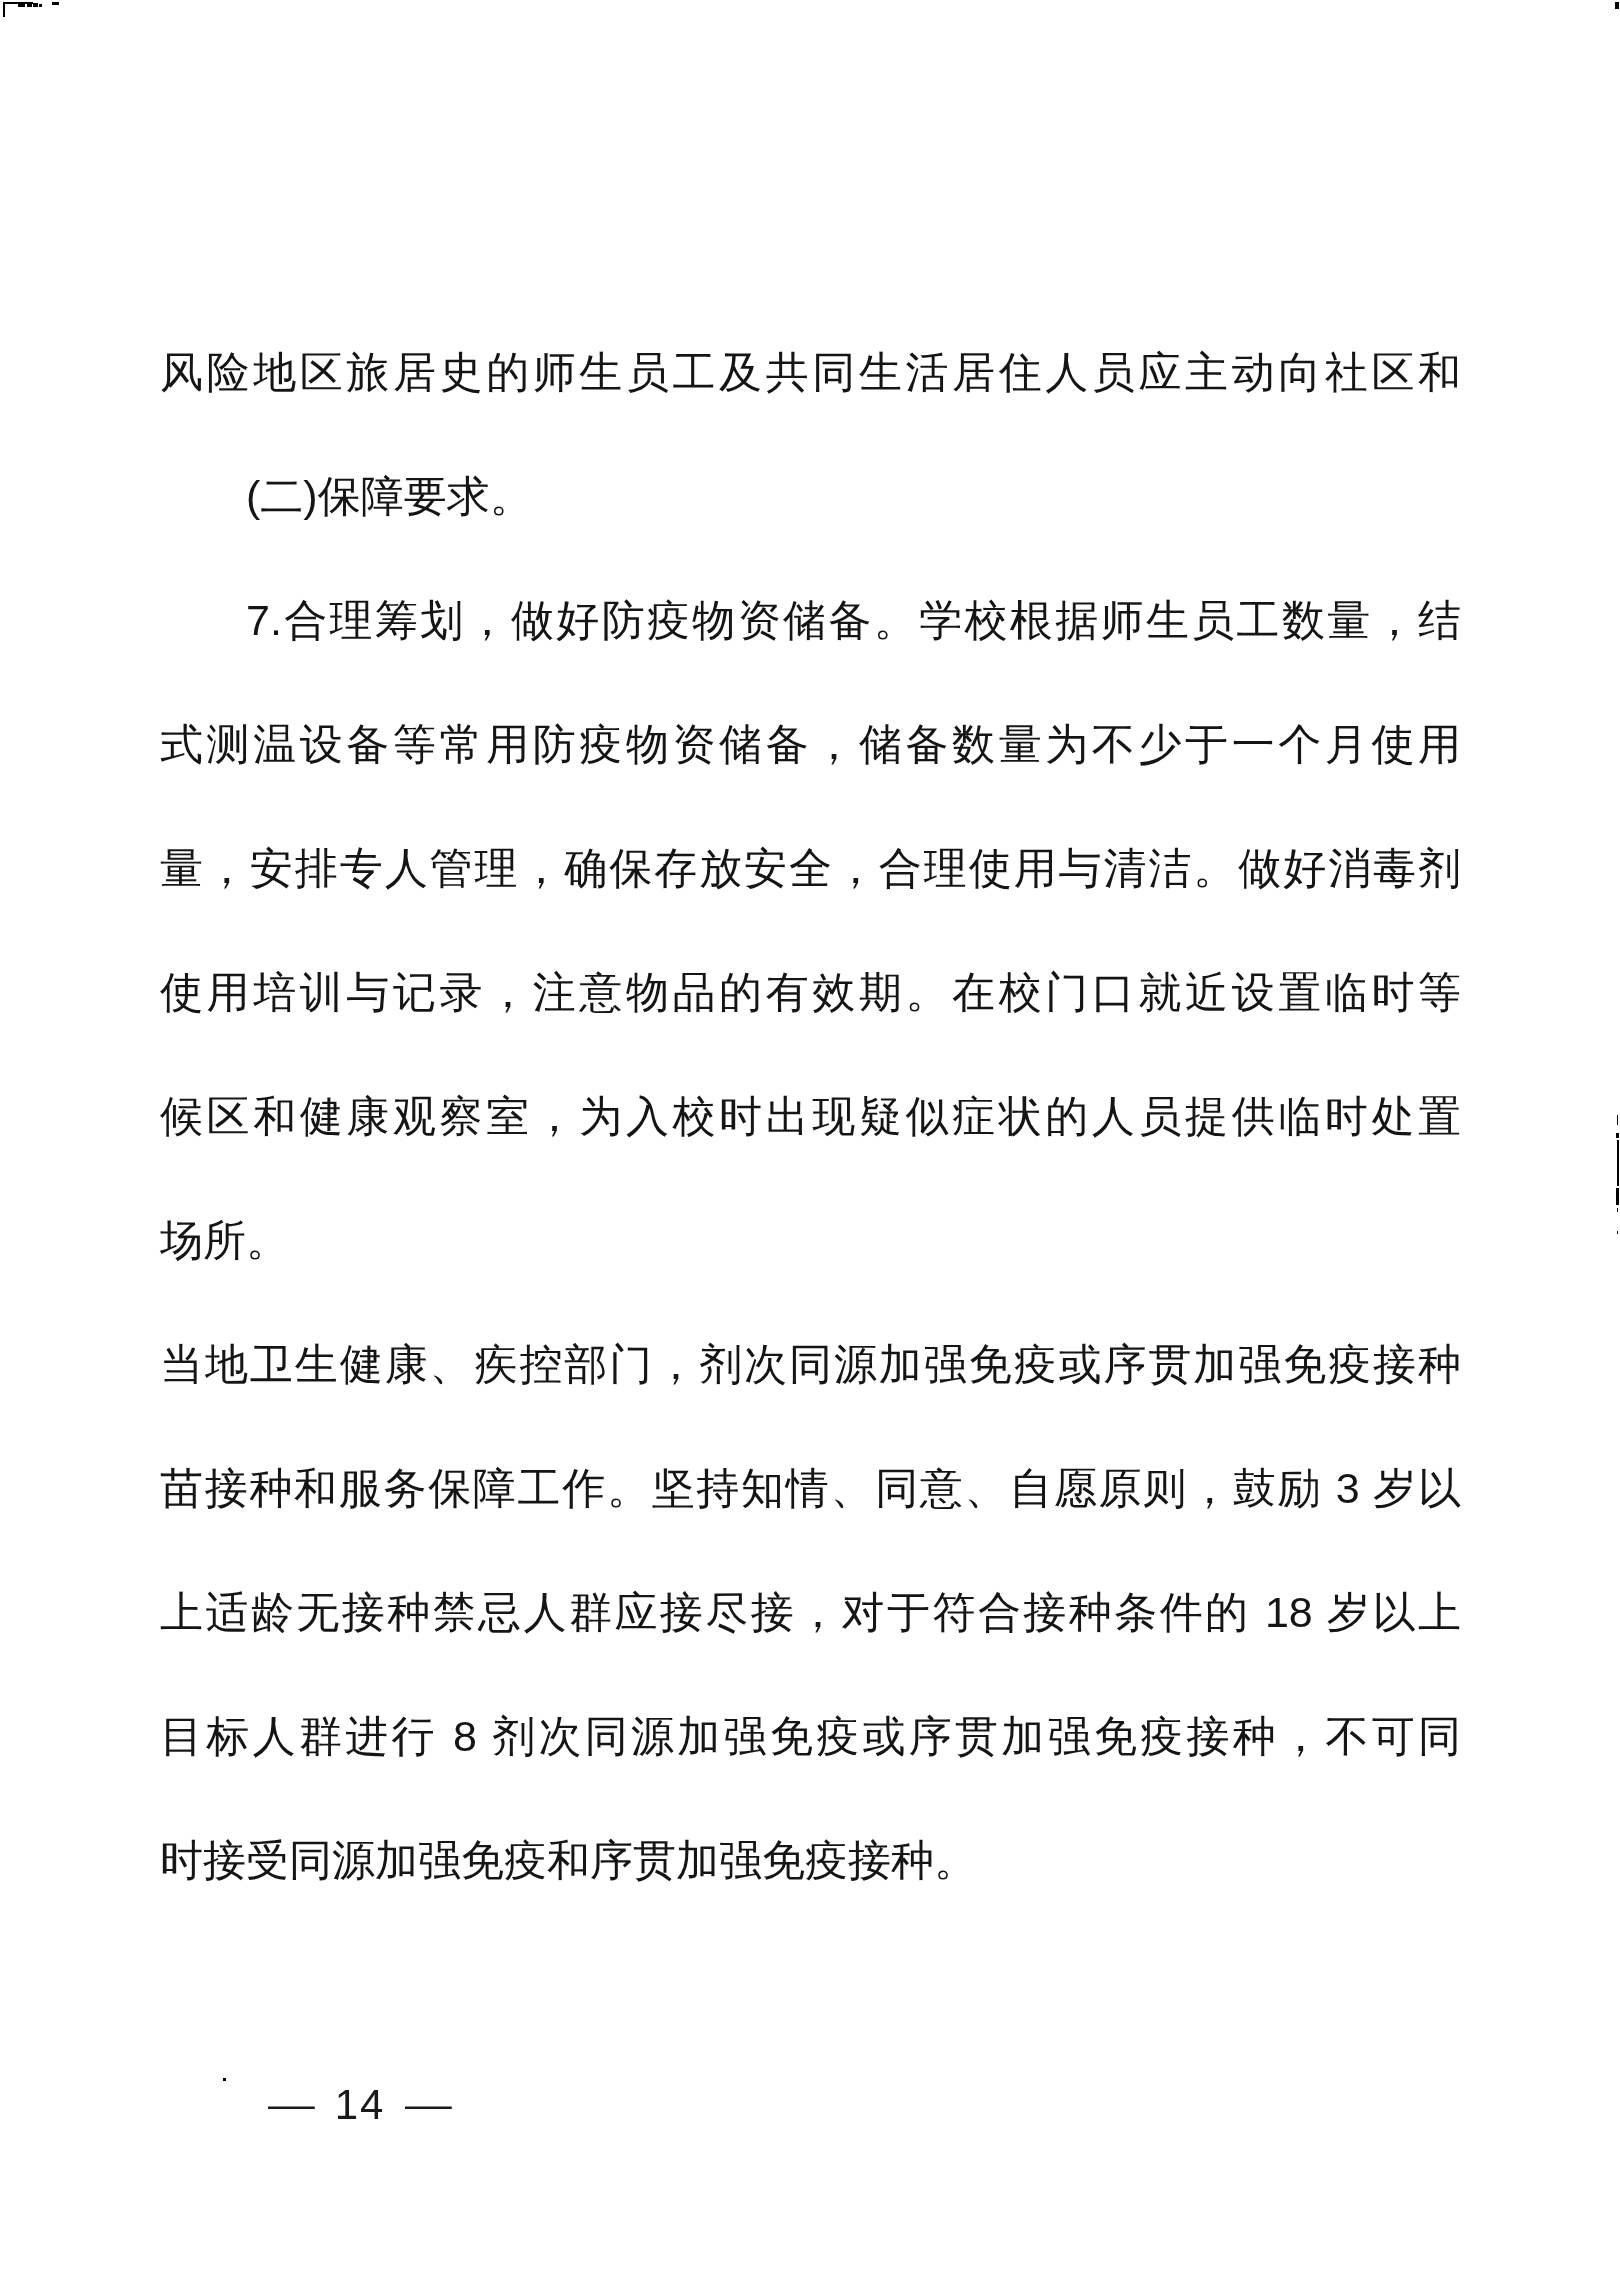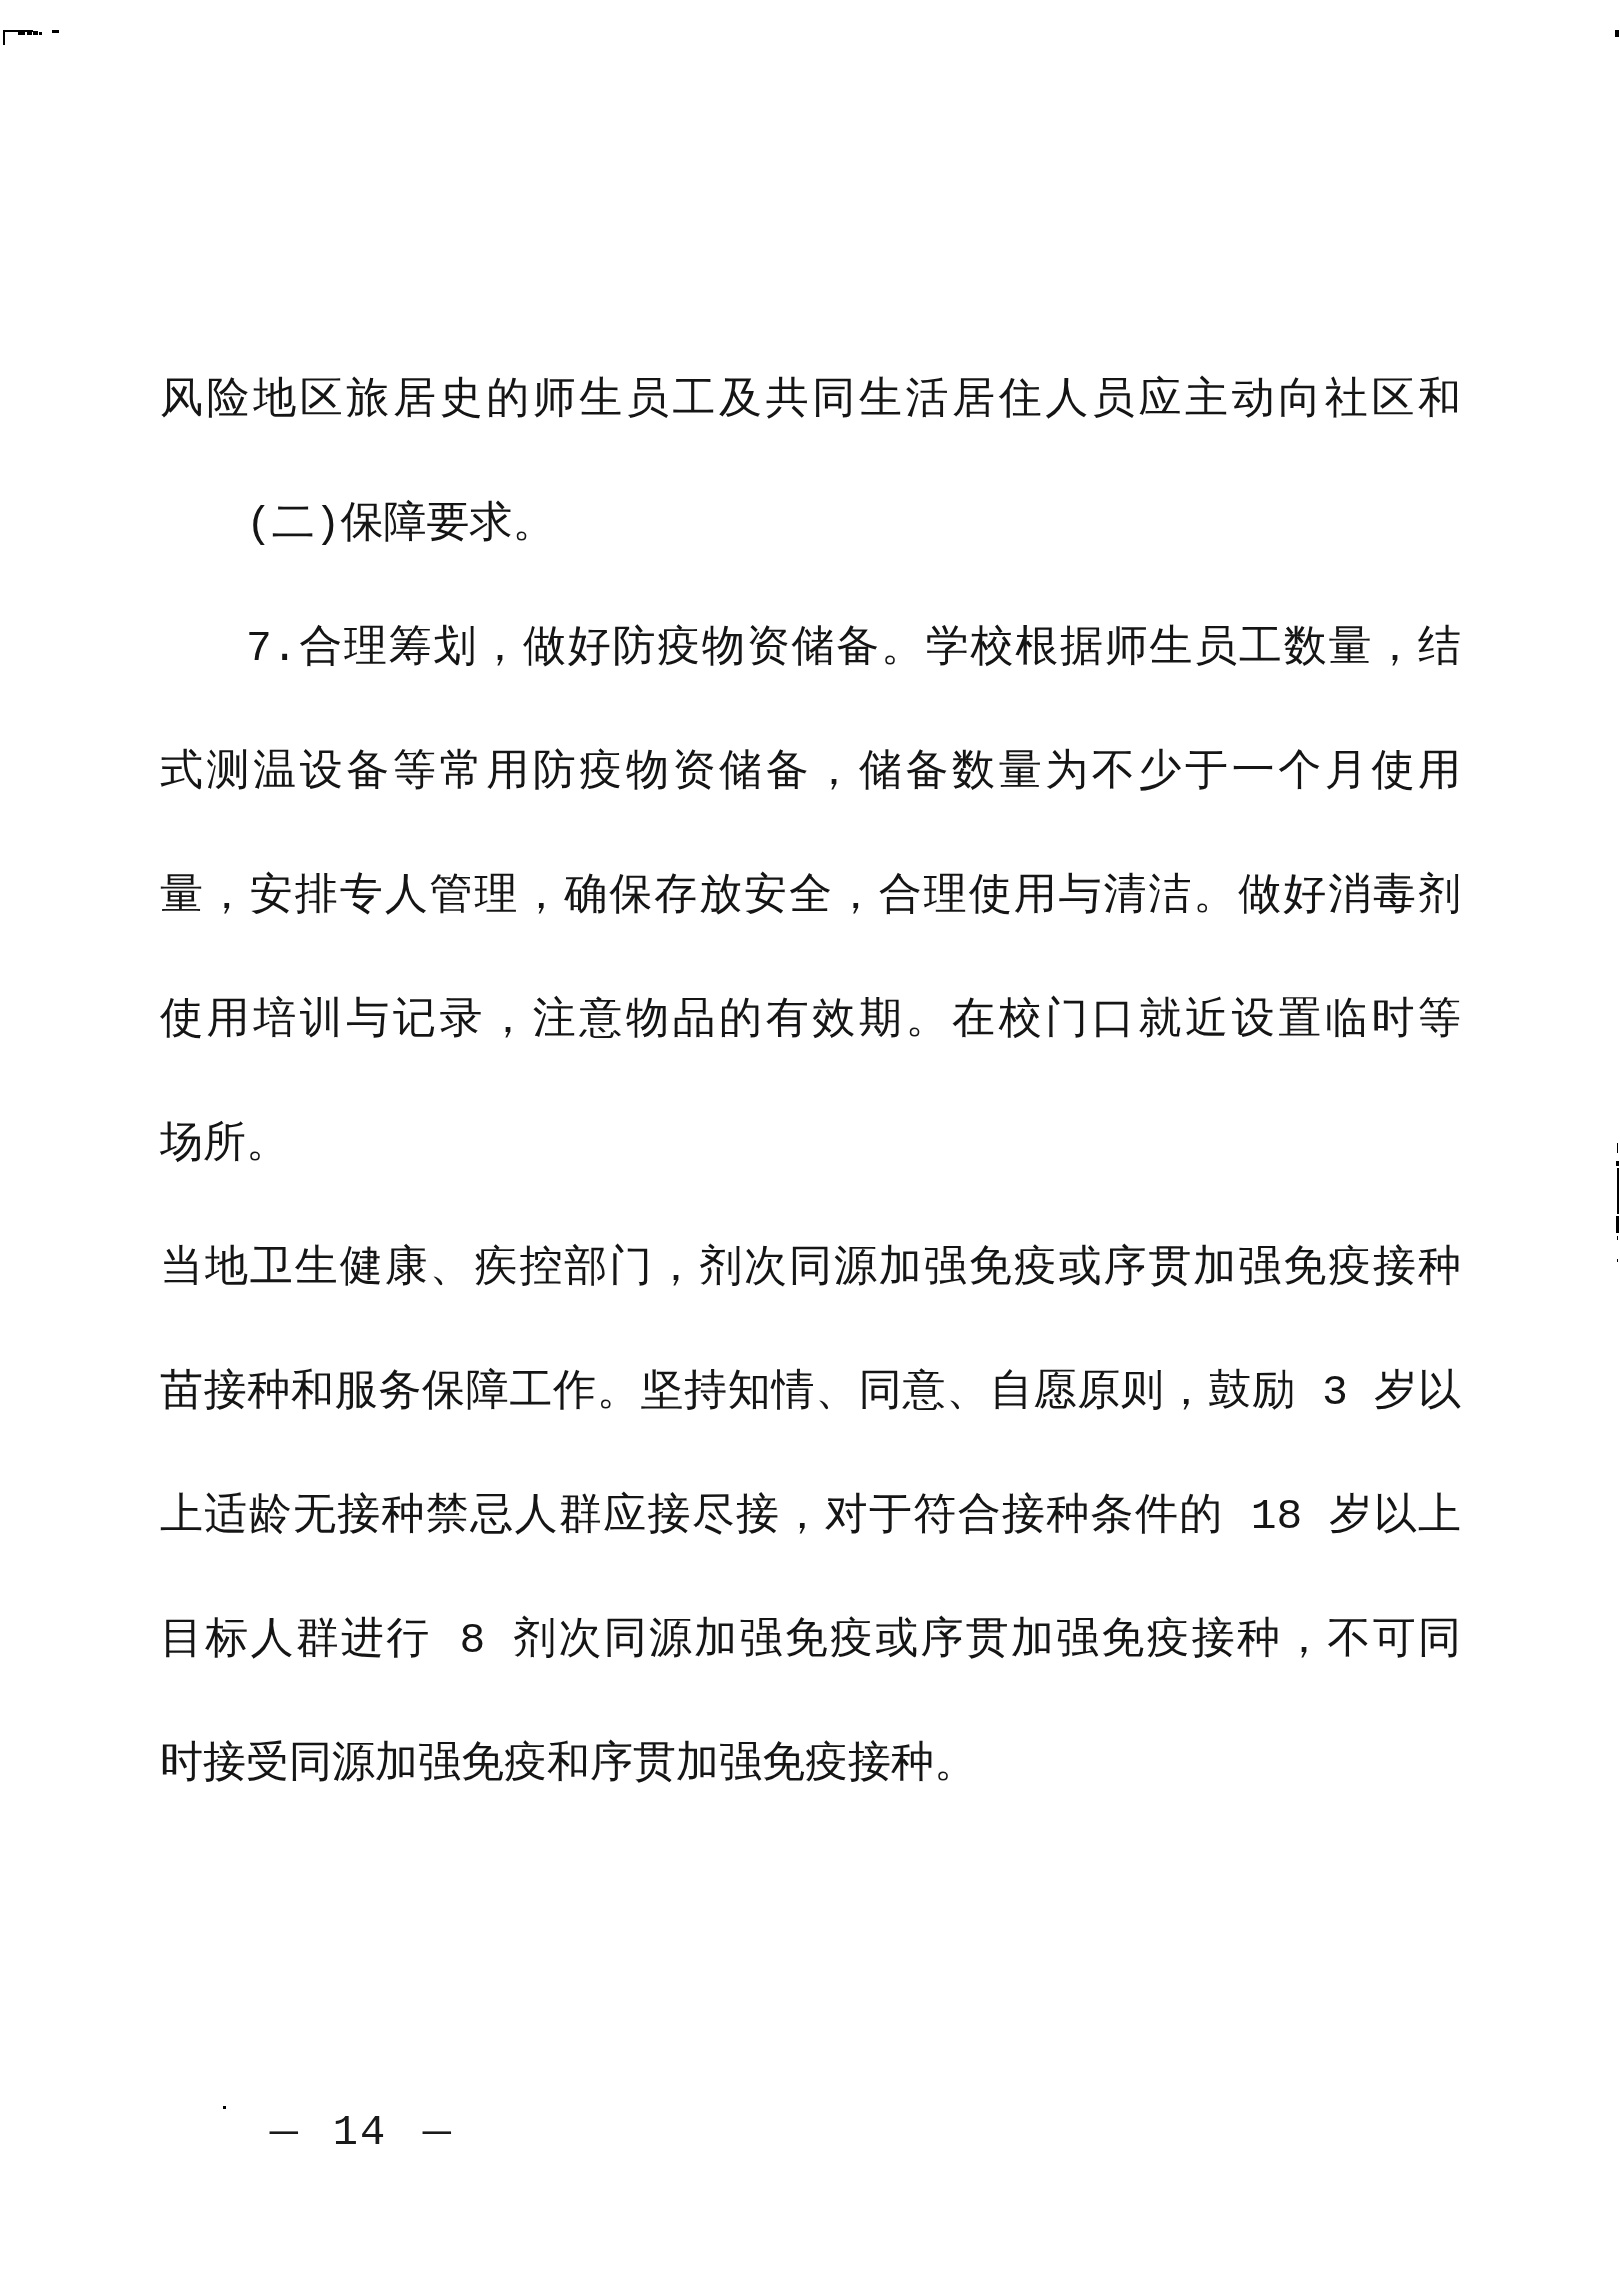--- a/index.html
+++ b/index.html
@@ -6,23 +6,22 @@
     margin: 0;
     padding: 0;
     background: #ffffff;
   }
   .page {
     position: relative;
     width: 1620px;
     height: 2227px;
     background: #ffffff;
     overflow: hidden;
-    font-family: Liberation Mono, monospace;
+    font-family: Liberation Sans, sans-serif;
     color: #151515;
-    margin-top: 28px;
   }
   
   .doc {
     position: absolute;
     left: 160px;
     top: 289px;
     width: 1301px;
   }
   .line {
     height: 81px;
@@ -93,20 +92,21 @@
 
   <div class="art" style="left:223px; top:2078px; width:2.9px; height:2.9px;"></div>
 
   <main class="doc">
     <p class="line j">风险地区旅居史的师生员工及共同生活居住人员应主动向社区和</p>
     <p class="line ind">(二)保障要求。</p>
     <p class="line j ind">7.合理筹划，做好防疫物资储备。学校根据师生员工数量，结</p>
     <p class="line j">式测温设备等常用防疫物资储备，储备数量为不少于一个月使用</p>
     <p class="line j">量，安排专人管理，确保存放安全，合理使用与清洁。做好消毒剂</p>
     <p class="line j">使用培训与记录，注意物品的有效期。在校门口就近设置临时等</p>
+    <p class="line j">候区和健康观察室，为入校时出现疑似症状的人员提供临时处置</p>
     <p class="line">场所。</p>
     <p class="line j">当地卫生健康、疾控部门，剂次同源加强免疫或序贯加强免疫接种</p>
     <p class="line j">苗接种和服务保障工作。坚持知情、同意、自愿原则，鼓励 3 岁以</p>
     <p class="line j">上适龄无接种禁忌人群应接尽接，对于符合接种条件的 18 岁以上</p>
     <p class="line j">目标人群进行 8 剂次同源加强免疫或序贯加强免疫接种，不可同</p>
     <p class="line">时接受同源加强免疫和序贯加强免疫接种。</p>
 
   </main>
 
   <div class="footer">

